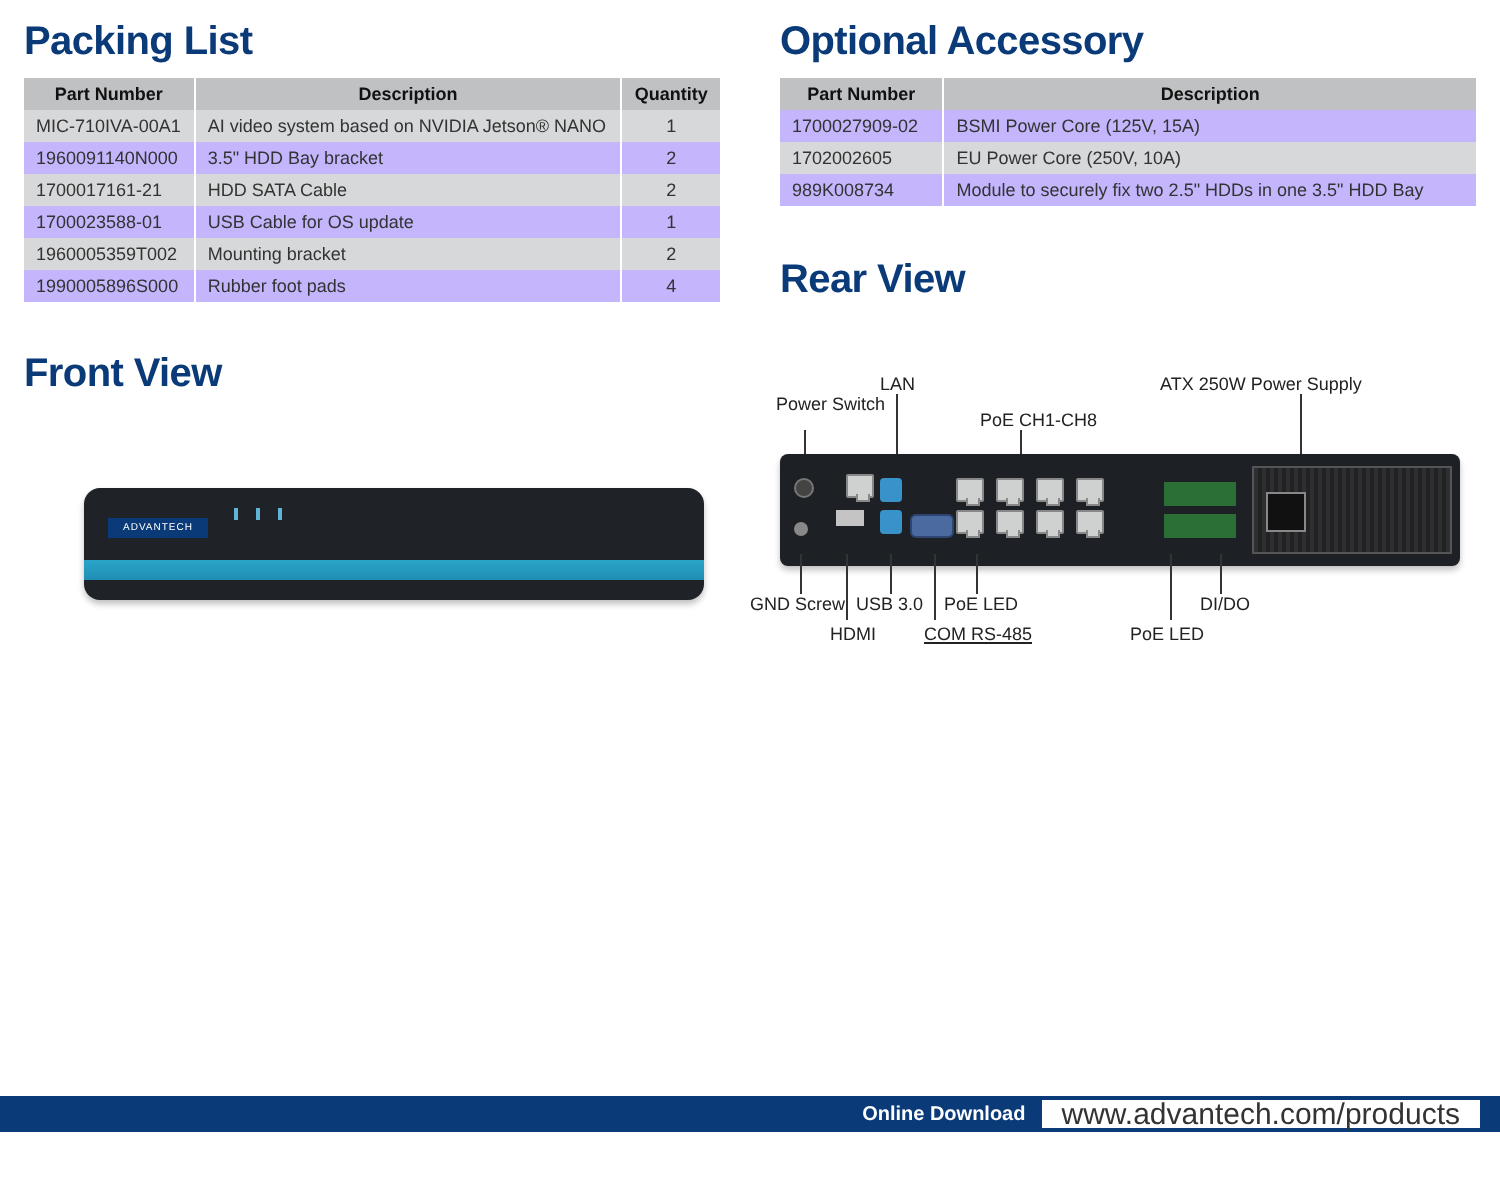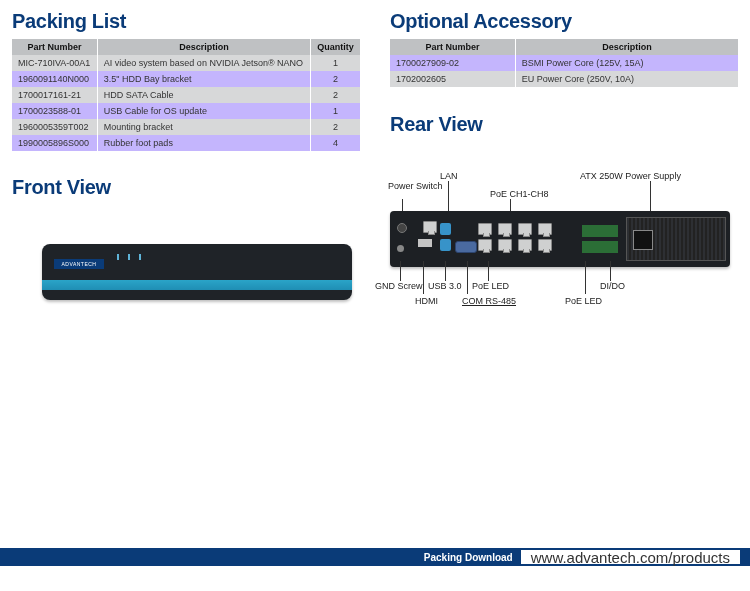--- a/index.html
+++ b/index.html
@@ -190,20 +190,24 @@
         </thead>
         <tbody>
           <tr>
             <td>1700027909-02</td>
             <td>BSMI Power Core (125V, 15A)</td>
           </tr>
           <tr class="alt">
             <td>1702002605</td>
             <td>EU Power Core (250V, 10A)</td>
           </tr>
+          <tr>
+            <td>989K008734</td>
+            <td>Module to securely fix two 2.5" HDDs in one 3.5" HDD Bay</td>
+          </tr>
         </tbody>
       </table>
 
       <div class="rear-area" style="margin-top:54px;">
         <h2 class="section" style="position:absolute; top:-28px;">Rear View</h2>
 
         <span class="callout" style="left:-2px; top:40px;">Power Switch</span>
         <span class="callout" style="left:50px; top:30px;">LAN</span>
         <span class="callout" style="left:100px; top:48px;">PoE CH1-CH8</span>
         <span class="callout" style="left:190px; top:30px;">ATX 250W Power Supply</span>
@@ -252,15 +256,15 @@
         <div class="cl-line" style="left:77px; top:120px; width:1px; height:33px;"></div>
         <div class="cl-line" style="left:98px; top:120px; width:1px; height:20px;"></div>
         <div class="cl-line" style="left:195px; top:120px; width:1px; height:33px;"></div>
         <div class="cl-line" style="left:220px; top:120px; width:1px; height:20px;"></div>
       </div>
     </div>
   </div>
 </div>
 
 <div class="bottombar">
-  <span class="lbl">Packing Download</span>
+  <span class="lbl">Online Download</span>
   <span class="url">www.advantech.com/products</span>
 </div>
 
 </body></html>

